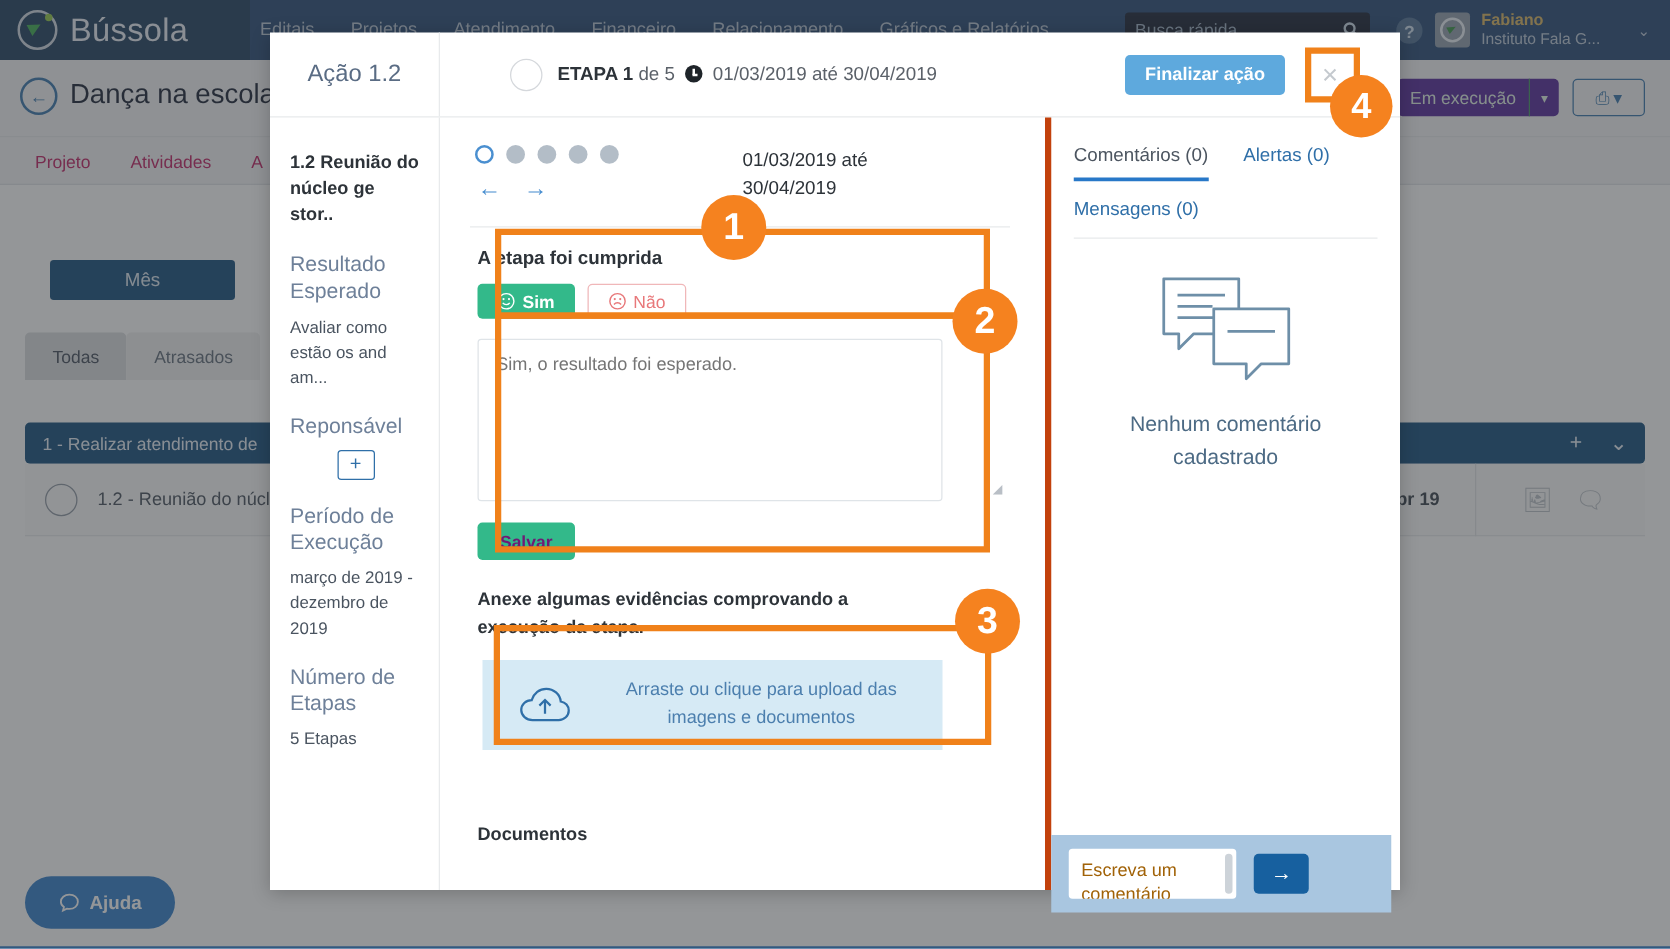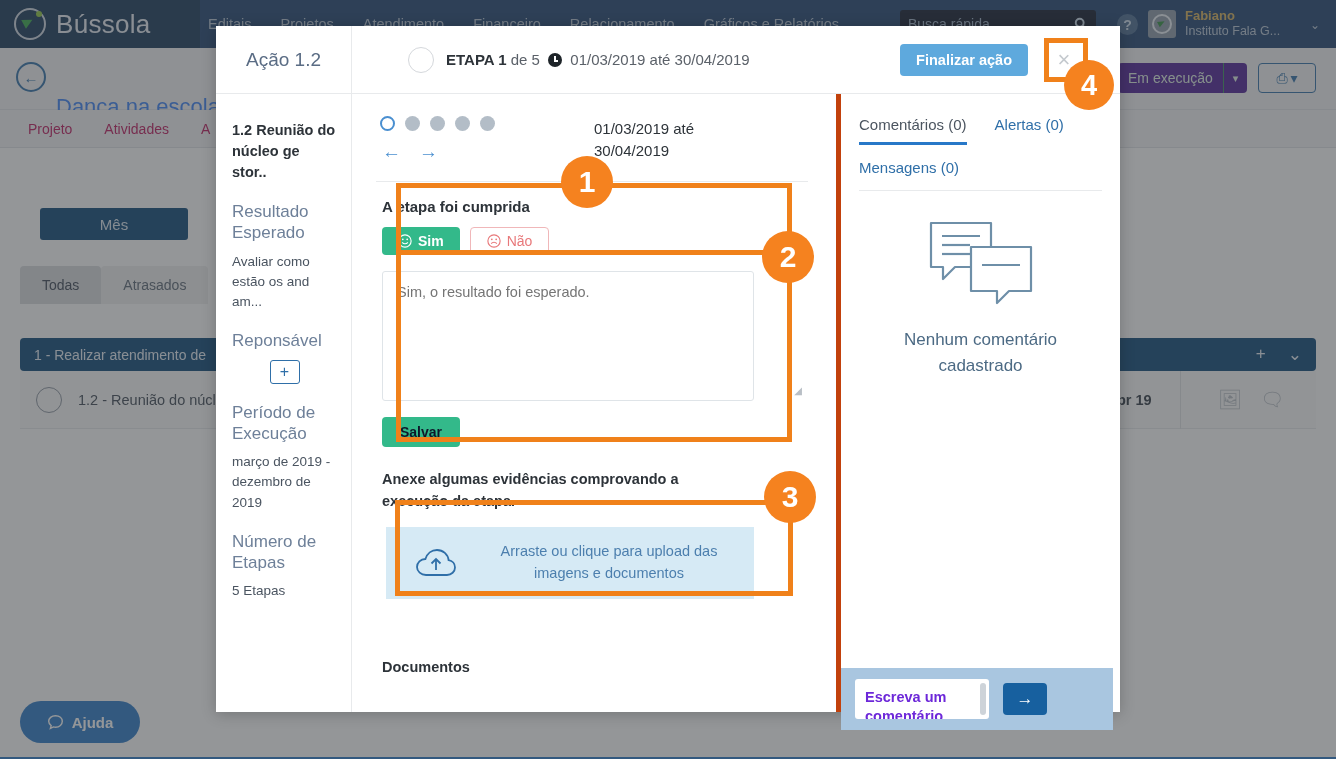--- a/index.html
+++ b/index.html
@@ -68,21 +68,21 @@
 
   .subheader {
     position: absolute; left: 0; top: 48px; width: 1336px; height: 62px; background: #f3f4f6;
     border-bottom: 1px solid #e3e5e8;
   }
   .back-btn {
     position: absolute; left: 16px; top: 62px; width: 30px; height: 30px; border-radius: 50%;
     border: 2px solid #2f6fa8; color: #2f6fa8; font-size: 15px;
     display: flex; align-items: center; justify-content: center;
   }
-  .page-title { position: absolute; left: 56px; top: 62px; font-size: 22px; color: #3b82f6; white-space: nowrap; margin-top: 32px; }
+  .page-title { position: absolute; left: 56px; top: 62px; font-size: 22px; color: #0f172a; white-space: nowrap; }
   .status-btn {
     position: absolute; left: 1118px; top: 63px; height: 30px; background: #4c1d95;
     border-radius: 4px; display: flex; align-items: center; color: #dff0e4; font-size: 14px;
   }
   .status-btn .lbl { padding: 0 10px; }
   .status-btn .sep { width: 1px; height: 30px; background: #3a8f5e; }
   .status-btn .car { padding: 0 9px; font-size: 11px; }
   .print-btn {
     position: absolute; left: 1258px; top: 63px; width: 58px; height: 30px;
     border: 1px solid #2f6fa8; border-radius: 4px; color: #2f6fa8; font-size: 14px;
@@ -190,21 +190,21 @@
     border-radius: 4px; height: 28px; padding: 0 16px; display: flex; align-items: center; gap: 6px;
   }
   .ta-wrap { margin: 16px 0 0 6px; position: relative; }
   .ta {
     width: 372px; height: 130px; border: 1px solid #dfe4e8; border-radius: 3px;
     padding: 12px 14px; font-size: 14.5px; color: #9aa2ab; font-family: "Liberation Sans", sans-serif;
     resize: none; background: #fff;
   }
   .ta-grip { position: absolute; right: 6px; bottom: 9px; color: #b9bfc6; font-size: 10px; }
   .btn-salvar {
-    margin: 12px 0 0 6px; background: #33b98a; color: #0f172a; font-size: 14px; font-weight: bold;
+    margin: 12px 0 0 6px; background: #33b98a; color: #701a75; font-size: 14px; font-weight: bold;
     border-radius: 4px; height: 30px; width: 78px; display: flex; align-items: center; justify-content: center; text-align: center;
   }
   .anexe { margin: 22px 0 0 6px; font-size: 14.5px; font-weight: bold; color: #2d3339; line-height: 1.5; width: 330px; }
   .upload {
     margin: 14px 0 0 10px; width: 368px; height: 72px; background: #d6eaf5;
     display: flex; align-items: center; padding-left: 28px; gap: 26px;
   }
   .upload-txt { color: #4c7fae; font-size: 14.5px; line-height: 1.45; text-align: center; width: 250px; }
   .docs { margin: 60px 0 0 6px; font-size: 14.5px; font-weight: bold; color: #2d3339; }
 
@@ -214,22 +214,22 @@
   .r-tab.active { border-bottom: 3px solid #2878c8; }
   .r-tab.link { color: #2f6fa8; }
   .r-msg { margin-top: 14px; font-size: 15px; color: #2f6fa8; padding-bottom: 14px; border-bottom: 1px solid #e8eaec; }
   .empty-wrap { margin-top: 26px; display: flex; flex-direction: column; align-items: center; }
   .empty-txt { margin-top: 22px; text-align: center; font-size: 17px; color: #4c6a84; line-height: 1.5; width: 210px; }
   .msgbar {
     position: absolute; left: 0; bottom: -18px; width: 272px; height: 62px; background: #a9c6e0;
     display: flex; align-items: center; padding: 0 14px; gap: 14px;
   }
   .msg-input {
-    width: 134px; height: 40px; background: #fff; border-radius: 3px; color: #6d28d9;
-    font-size: 14.5px; padding: 9px 10px; line-height: 1.3; overflow: hidden; position: relative; font-weight: bold;
+    width: 134px; height: 40px; background: #fff; border-radius: 3px; color: #a16207;
+    font-size: 14.5px; padding: 9px 10px; line-height: 1.3; overflow: hidden; position: relative;
   }
   .msg-scroll { position: absolute; right: 3px; top: 4px; width: 6px; height: 32px; background: #cdd3d9; border-radius: 3px; }
   .send-btn {
     width: 44px; height: 32px; background: #17609f; border-radius: 4px; color: #fff;
     display: flex; align-items: center; justify-content: center; font-size: 17px;
   }
 
   
   .ann-box { position: absolute; border: 5px solid #f0811a; pointer-events: none; }
   .ann-badge {

